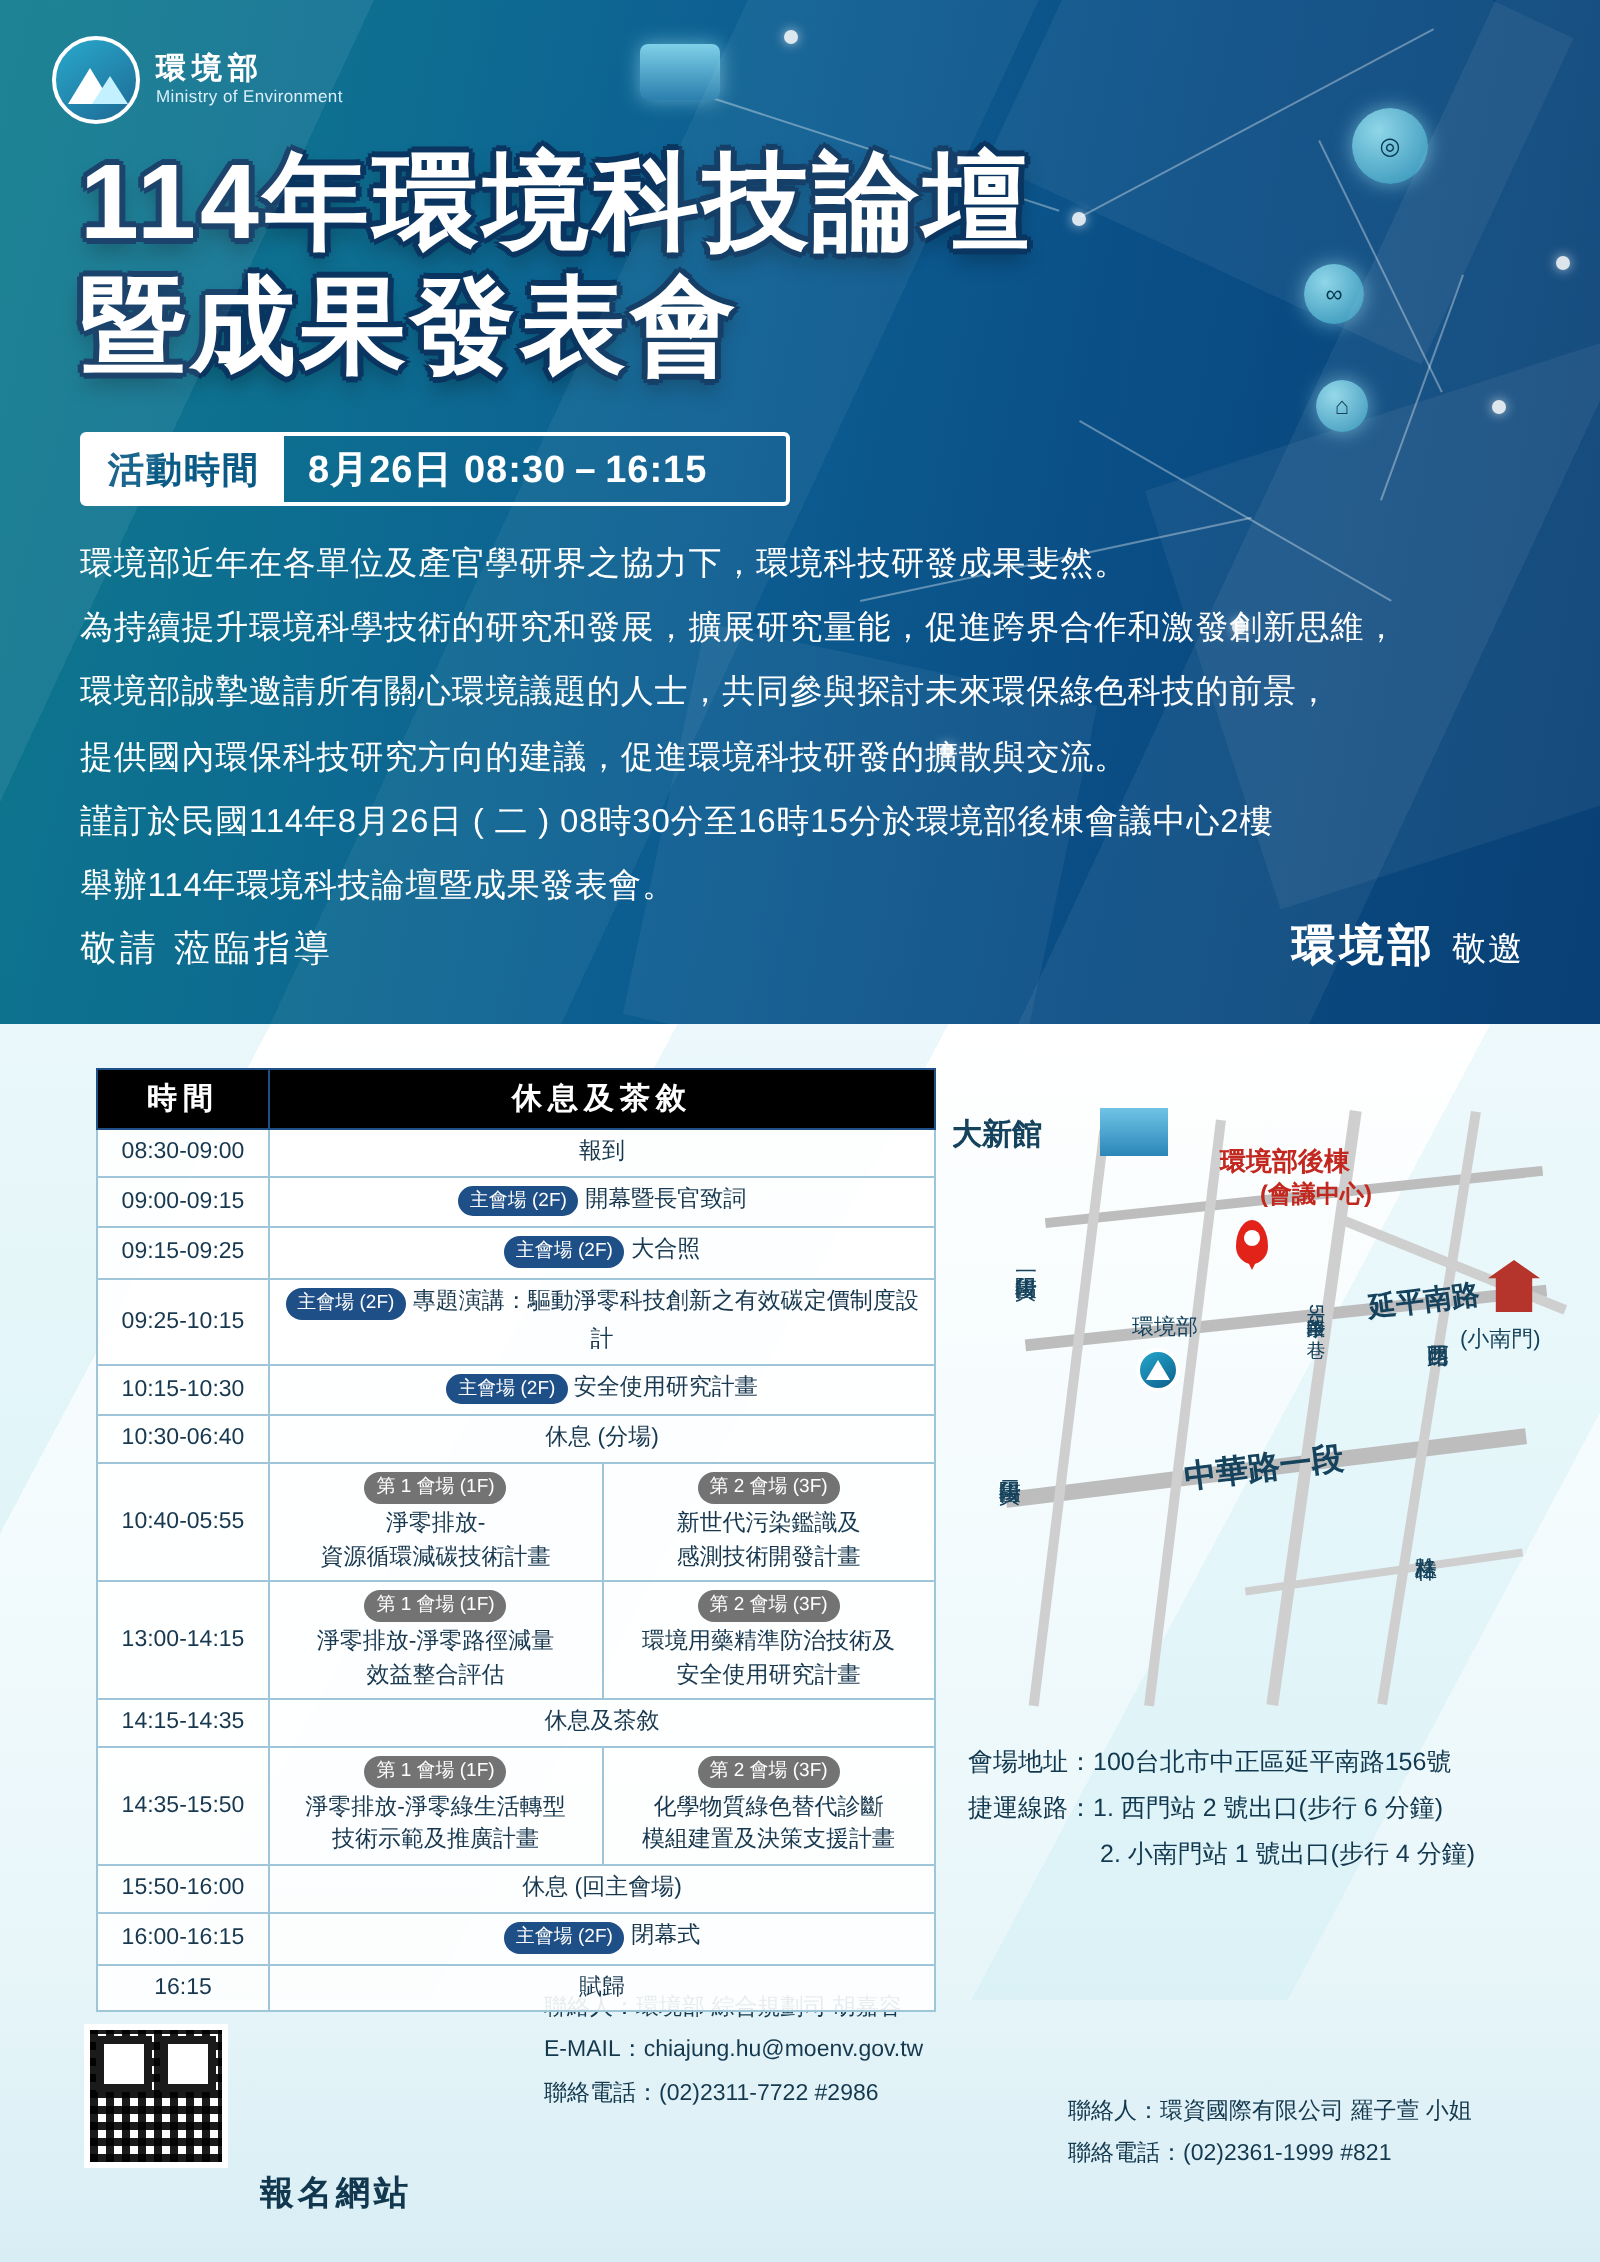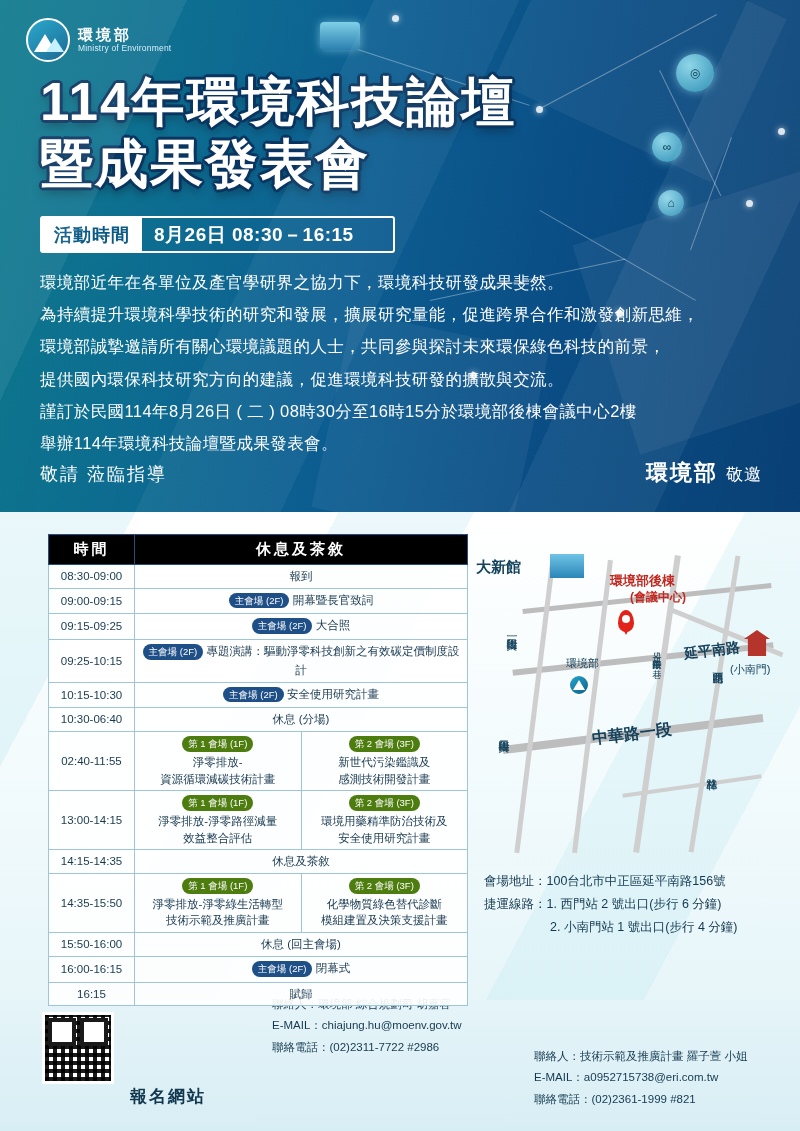--- a/index.html
+++ b/index.html
@@ -134,21 +134,21 @@
   }
   .agenda td{
     border:1px solid #9fc5d8; padding:3px 4px; text-align:center; vertical-align:middle;
     line-height:1.45;
   }
   .agenda td.time{ width:86px; font-size:11.5px; white-space:nowrap; }
   .tag{
     display:inline-block; background:#1e4f86; color:#fff;
     font-size:9.5px; padding:1px 6px; border-radius:8px; margin-bottom:2px; white-space:nowrap;
   }
-  .tag.green{ background:#4d7c0f; }
+  .tag.green{ background:#737373; }
   .cell-split{ padding:0 !important; }
   .split-row{ display:flex; }
   .split-row > div{ flex:1; padding:3px 3px; }
   .split-row > div:first-child{ border-right:1px solid #9fc5d8; }
 
   
   .mapwrap{
     position:absolute; left:472px; top:534px; width:300px; height:330px; z-index:3;
   }
   .map-label{ position:absolute; font-size:11px; color:#15425c; }
@@ -325,21 +325,21 @@
         <td>
           <span class="tag">主會場 (2F)</span>
           <span>安全使用研究計畫</span>
         </td>
       </tr>
       <tr>
         <td class="time">10:30-06:40</td>
         <td>休息 (分場)</td>
       </tr>
       <tr>
-        <td class="time">02:40-11:55</td>
+        <td class="time">10:40-05:55</td>
         <td class="cell-split">
           <div class="split-row">
             <div>
               <span class="tag green">第 1 會場 (1F)</span><br>
               <span style="white-space:pre-line;">淨零排放-
 資源循環減碳技術計畫</span>
             </div>
             <div>
               <span class="tag green">第 2 會場 (3F)</span><br>
               <span style="white-space:pre-line;">新世代污染鑑識及
@@ -451,18 +451,17 @@
   <div class="footer"></div>
   <div class="qr"></div>
   <div class="qr-label">報名網站</div>
 
   <div class="contact c1">
     <div>聯絡人：環境部 綜合規劃司 胡嘉容</div>
     <div>E-MAIL：chiajung.hu@moenv.gov.tw</div>
     <div>聯絡電話：(02)2311-7722 #2986</div>
   </div>
   <div class="contact c2">
-    <div>聯絡人：技術示範及推廣計畫 羅子萱 小姐</div>
-    <div>E-MAIL：a0952715738@eri.com.tw</div>
+    <div>聯絡人：環資國際有限公司 羅子萱 小姐</div>
     <div>聯絡電話：(02)2361-1999 #821</div>
   </div>
 
 </div>
 
 </body></html>

